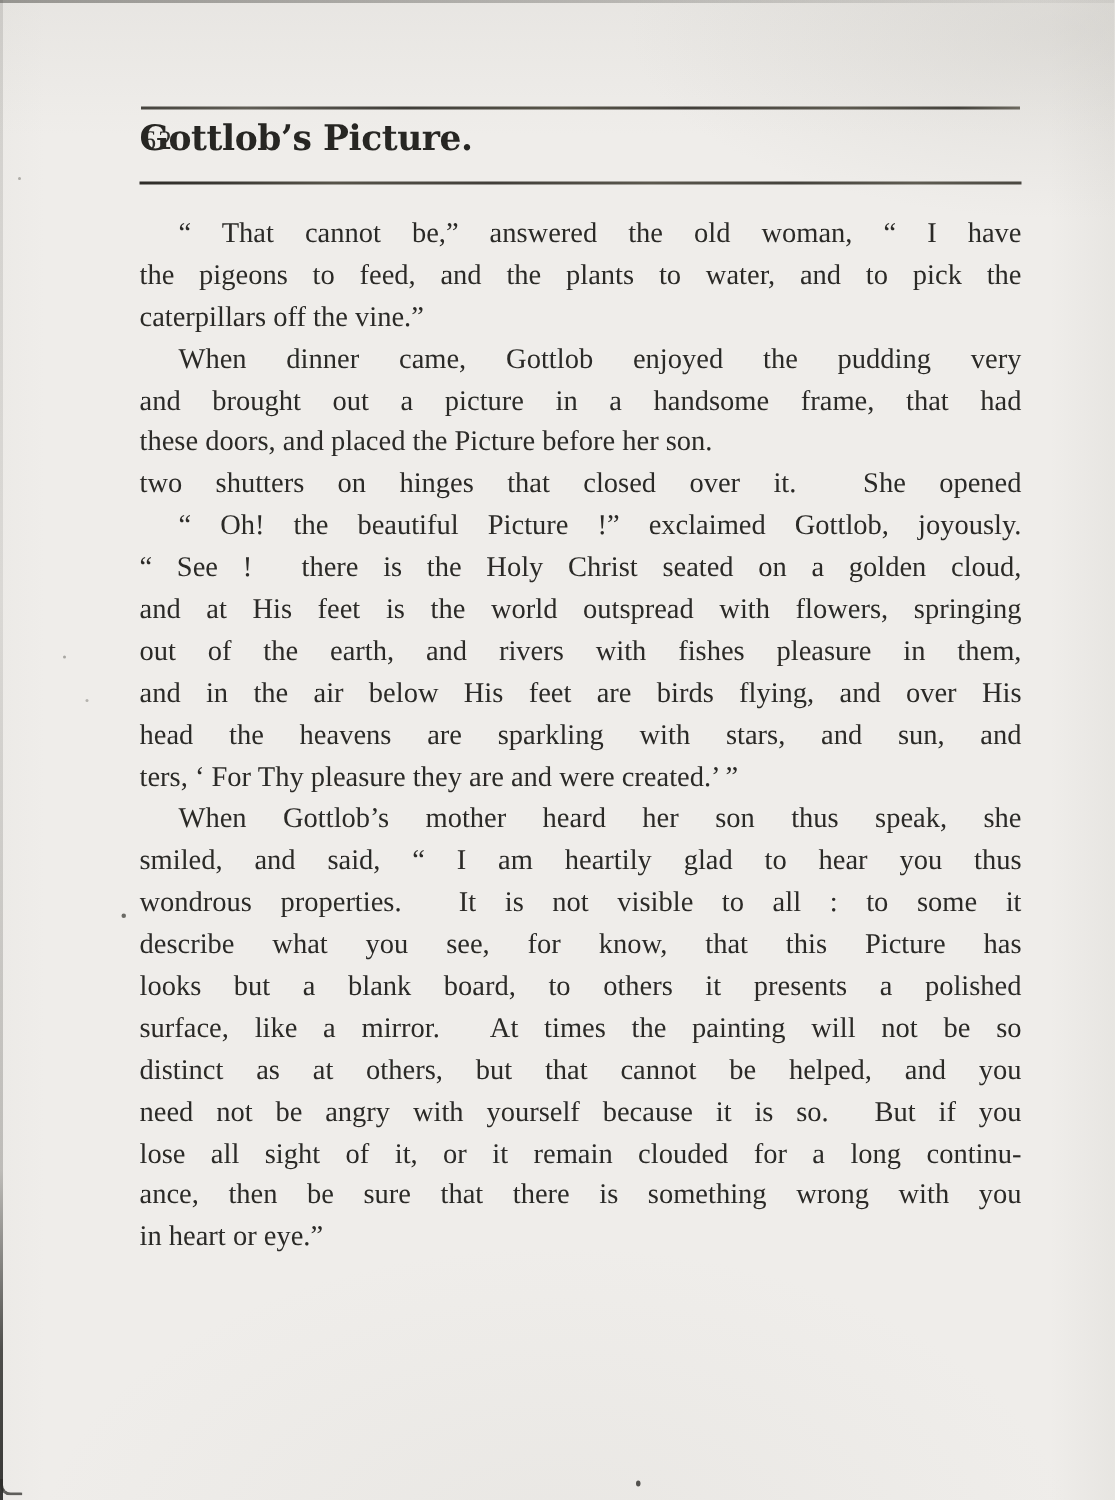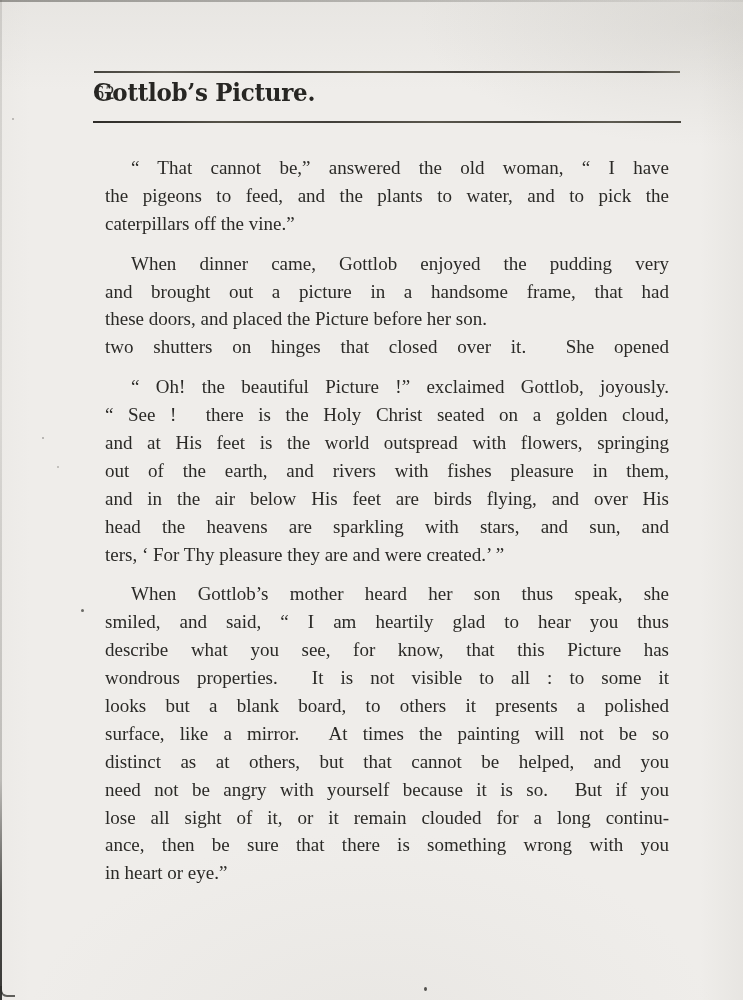--- a/index.html
+++ b/index.html
@@ -66,21 +66,21 @@
     color: #272623;
     transform: scaleY(1.02);
   }
 
   
   .page-body {
     position: absolute; left: 93px; top: 142px; width: 588px;
     color: #2b2a27;
     font-size: 19px;
   }
-  .paragraph { margin: 12px; }
+  .paragraph { margin: 0; }
   .line {
     height: 27.9px; line-height: 27.9px;
     overflow: hidden;
     text-align: justify;
     text-align-last: justify;
     white-space: normal;
   }
   .line.last { text-align-last: left; }
   .line.indent { text-indent: 26px; }
 
@@ -126,22 +126,22 @@
         <div class="line">“ See !&nbsp; there is the Holy Christ seated on a golden cloud,</div>
         <div class="line">and at His feet is the world outspread with flowers, springing</div>
         <div class="line">out of the earth, and rivers with fishes pleasure in them,</div>
         <div class="line">and in the air below His feet are birds flying, and over His</div>
         <div class="line">head the heavens are sparkling with stars, and sun, and</div>
         <div class="line last">ters, ‘ For Thy pleasure they are and were created.’ ”</div>
       </div>
       <div class="paragraph">
         <div class="line indent">When Gottlob’s mother heard her son thus speak, she</div>
         <div class="line">smiled, and said, “ I am heartily glad to hear you thus</div>
+        <div class="line">wondrous properties.&nbsp; It is not visible to all : to some it</div>
         <div class="line">describe what you see, for know, that this Picture has</div>
-        <div class="line">wondrous properties.&nbsp; It is not visible to all : to some it</div>
         <div class="line">looks but a blank board, to others it presents a polished</div>
         <div class="line">surface, like a mirror.&nbsp; At times the painting will not be so</div>
         <div class="line">distinct as at others, but that cannot be helped, and you</div>
         <div class="line">need not be angry with yourself because it is so.&nbsp; But if you</div>
         <div class="line">lose all sight of it, or it remain clouded for a long continu-</div>
         <div class="line">ance, then be sure that there is something wrong with you</div>
         <div class="line last">in heart or eye.”</div>
       </div>
     </div>
 

